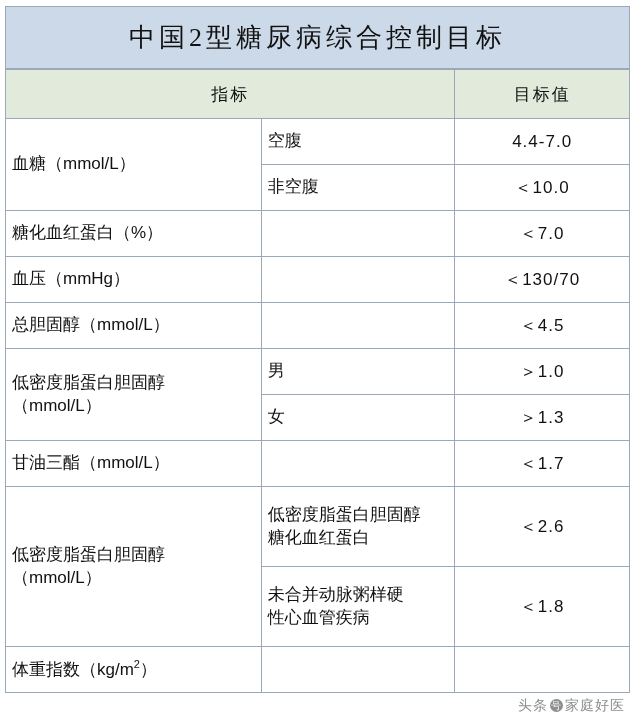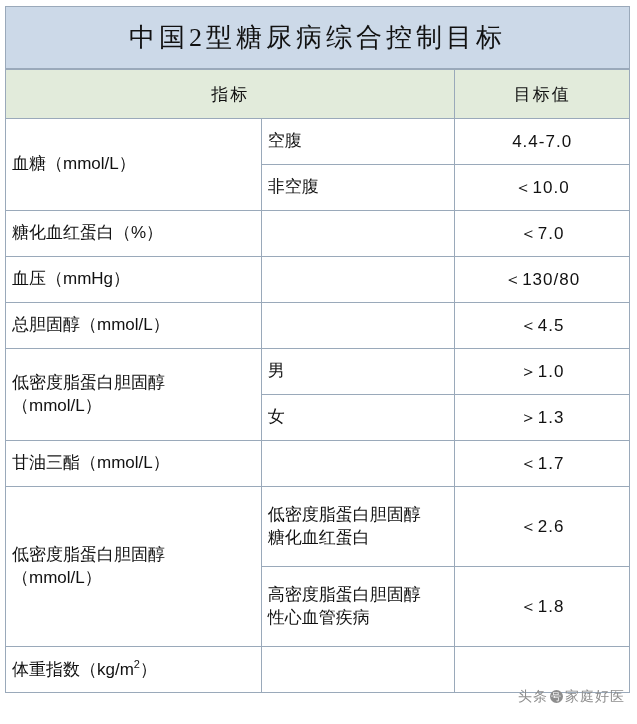--- a/index.html
+++ b/index.html
@@ -72,21 +72,21 @@
   }
   .val-cell {
     text-align: center;
     letter-spacing: 1px;
   }
   .r-46 { height: 46px; }
   .r-80 { height: 80px; }
   .watermark {
     position: absolute;
     right: 12px;
-    bottom: 18px;
+    bottom: 9px;
     font-size: 14px;
     color: #8d8d8d;
     letter-spacing: 1px;
     font-family: "Liberation Sans", sans-serif;
   }
   .wm-dot {
     display: inline-block;
     width: 13px;
     height: 13px;
     border-radius: 50%;
@@ -134,21 +134,21 @@
 
       <tr class="r-46">
         <td class="idx-cell">糖化血红蛋白（%）</td>
         <td class="sub-cell"></td>
         <td class="val-cell">＜7.0</td>
       </tr>
 
       <tr class="r-46">
         <td class="idx-cell">血压（mmHg）</td>
         <td class="sub-cell"></td>
-        <td class="val-cell">＜130/80</td>
+        <td class="val-cell">＜130/70</td>
       </tr>
 
       <tr class="r-46">
         <td class="idx-cell">总胆固醇（mmol/L）</td>
         <td class="sub-cell"></td>
         <td class="val-cell">＜4.5</td>
       </tr>
 
       <tr class="r-46">
         <td class="idx-cell" rowspan="2">
@@ -177,21 +177,21 @@
         </td>
         <td class="sub-cell">
           <div>低密度脂蛋白胆固醇</div>
           <div>糖化血红蛋白</div>
         </td>
         <td class="val-cell">＜2.6</td>
       </tr>
 
       <tr class="r-80">
         <td class="sub-cell">
-          <div>高密度脂蛋白胆固醇</div>
+          <div>未合并动脉粥样硬</div>
           <div>性心血管疾病</div>
         </td>
         <td class="val-cell">＜1.8</td>
       </tr>
 
       <tr class="r-46">
         <td class="idx-cell"><span>体重指数（kg/m</span><sup>2</sup><span>）</span></td>
         <td class="sub-cell"></td>
         <td class="val-cell"></td>
       </tr>

